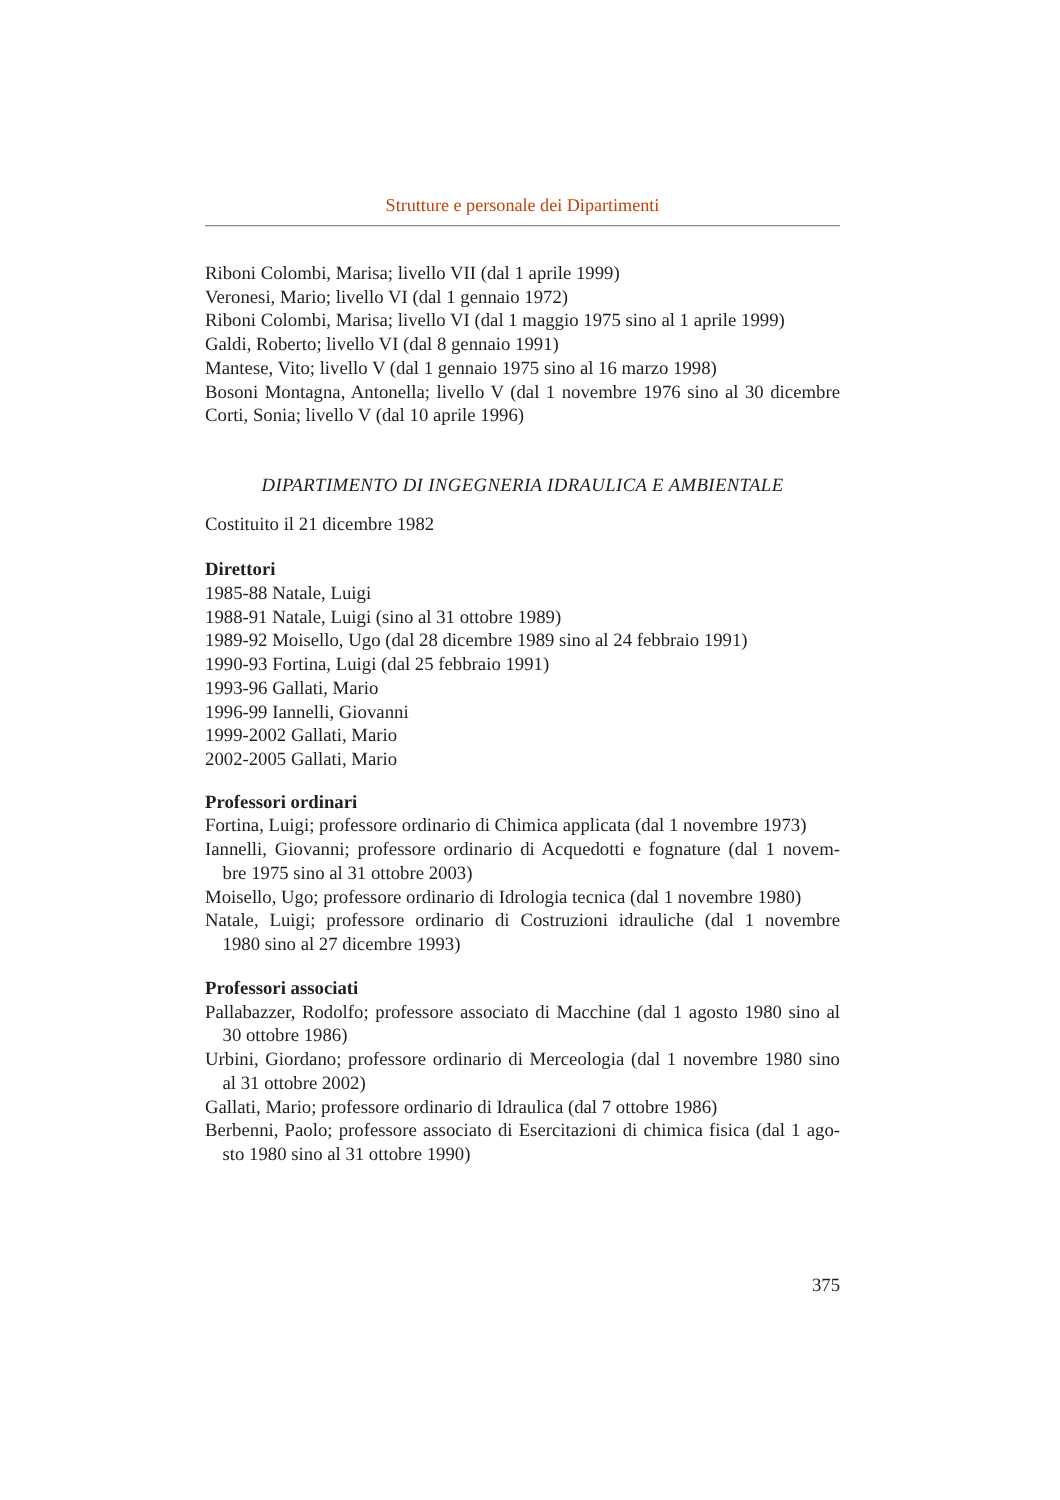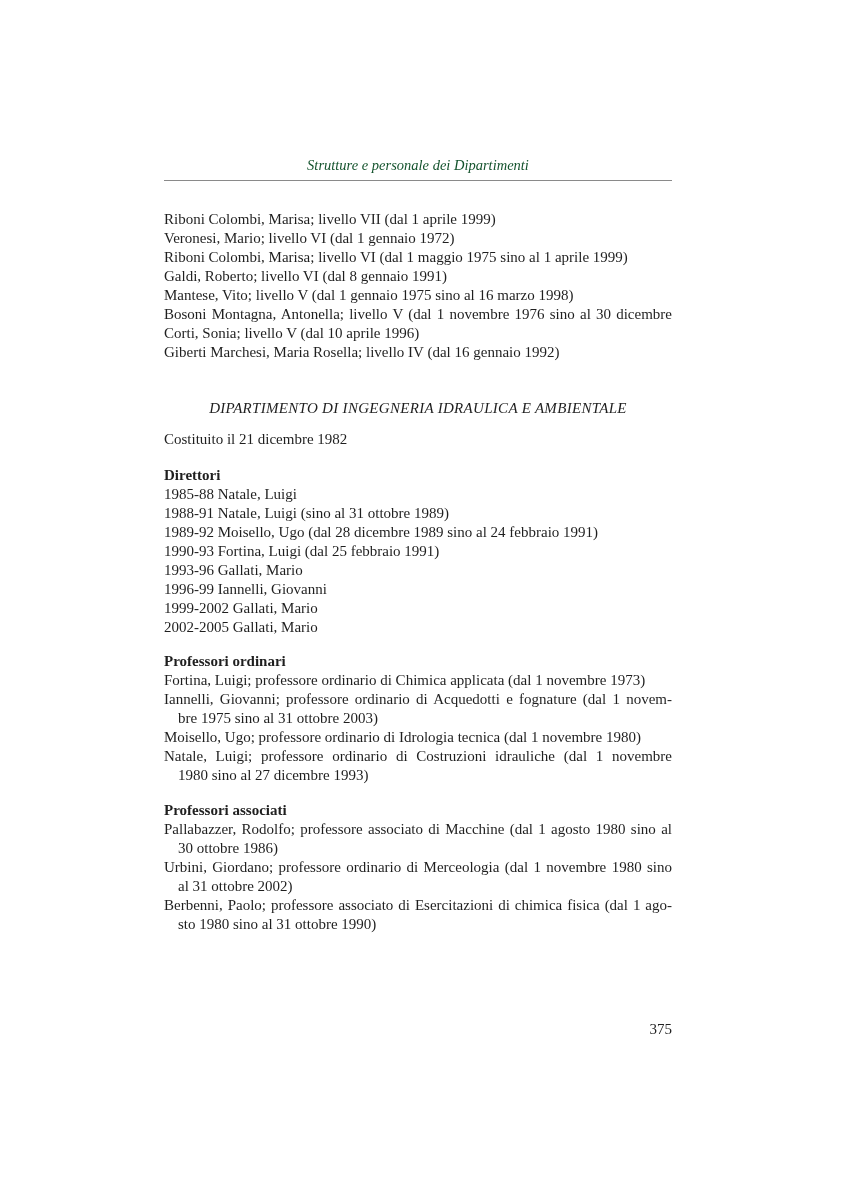--- a/index.html
+++ b/index.html
@@ -13,24 +13,23 @@
     overflow: hidden;
   }
   .content {
     position: absolute;
     left: 164px;
     top: 157px;
     width: 508px;
   }
   .running-head {
     text-align: center;
-    font-style: italic;
     font-size: 14.5px;
     line-height: 17px;
-    color: #14532d;
+    color: #c2410c;
   }
   .rule {
     border: none;
     border-top: 1px solid #8a8a8a;
     margin: 6px 0 0 0;
   }
   .line {
     font-size: 15px;
     line-height: 19px;
     white-space: normal;
@@ -75,21 +74,20 @@
     <hr class="rule">
 
     <div class="staff">
       <div class="line">Riboni Colombi, Marisa; livello VII (dal 1 aprile 1999)</div>
       <div class="line">Veronesi, Mario; livello VI (dal 1 gennaio 1972)</div>
       <div class="line">Riboni Colombi, Marisa; livello VI (dal 1 maggio 1975 sino al 1 aprile 1999)</div>
       <div class="line">Galdi, Roberto; livello VI (dal 8 gennaio 1991)</div>
       <div class="line">Mantese, Vito; livello V (dal 1 gennaio 1975 sino al 16 marzo 1998)</div>
       <div class="line j">Bosoni Montagna, Antonella; livello V (dal 1 novembre 1976 sino al 30 dicembre</div>
       <div class="line">Corti, Sonia; livello V (dal 10 aprile 1996)</div>
-      <div class="line">Giberti Marchesi, Maria Rosella; livello IV (dal 16 gennaio 1992)</div>
     </div>
 
     <div class="dept-title">DIPARTIMENTO DI INGEGNERIA IDRAULICA E AMBIENTALE</div>
     <div class="line established">Costituito il 21 dicembre 1982</div>
 
     <div class="section sec-direttori">
       <div class="section-heading">Direttori</div>
       <div class="line">1985-88 Natale, Luigi</div>
       <div class="line">1988-91 Natale, Luigi (sino al 31 ottobre 1989)</div>
       <div class="line">1989-92 Moisello, Ugo (dal 28 dicembre 1989 sino al 24 febbraio 1991)</div>
@@ -109,20 +107,21 @@
       <div class="line j">Natale, Luigi; professore ordinario di Costruzioni idrauliche (dal 1 novembre</div>
       <div class="line cont">1980 sino al 27 dicembre 1993)</div>
     </div>
 
     <div class="section sec-associati">
       <div class="section-heading">Professori associati</div>
       <div class="line j">Pallabazzer, Rodolfo; professore associato di Macchine (dal 1 agosto 1980 sino al</div>
       <div class="line cont">30 ottobre 1986)</div>
       <div class="line j">Urbini, Giordano; professore ordinario di Merceologia (dal 1 novembre 1980 sino</div>
       <div class="line cont">al 31 ottobre 2002)</div>
+      <div class="line">Gallati, Mario; professore ordinario di Idraulica (dal 7 ottobre 1986)</div>
       <div class="line j">Berbenni, Paolo; professore associato di Esercitazioni di chimica fisica (dal 1 ago-</div>
       <div class="line cont">sto 1980 sino al 31 ottobre 1990)</div>
     </div>
 
   </div>
 
   <div class="page-number">375</div>
 </div>
 
 </body></html>

